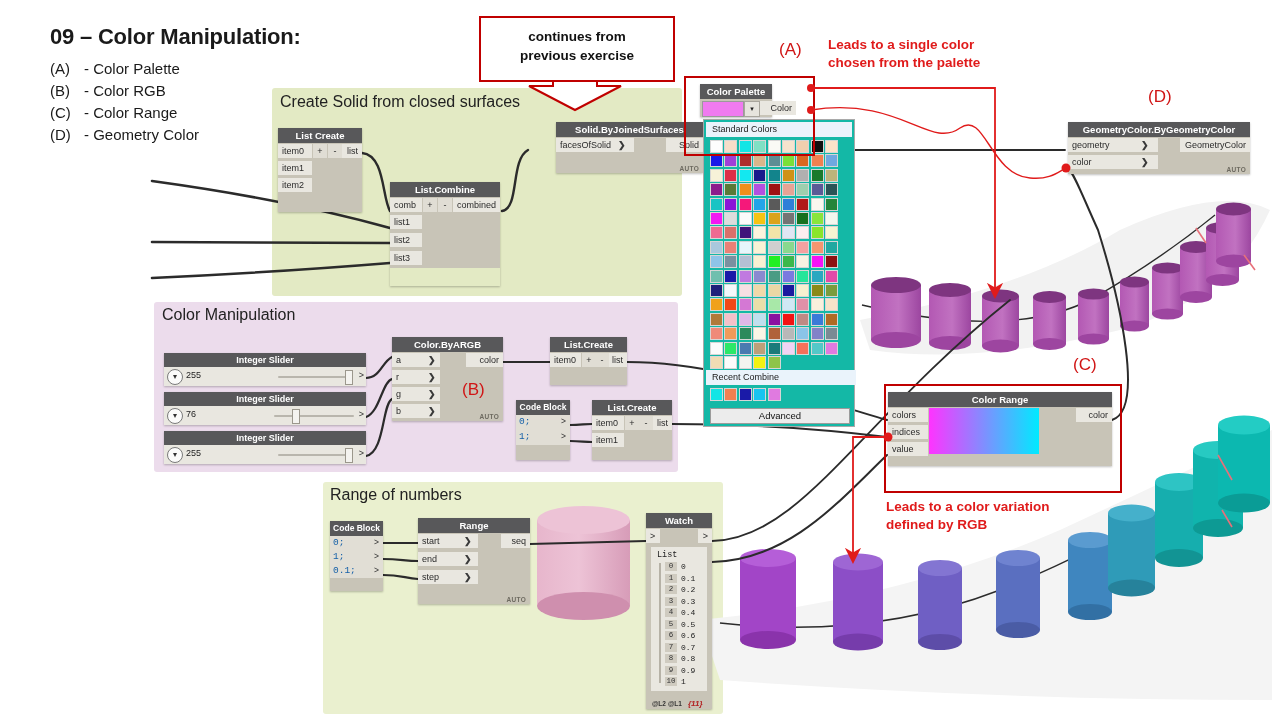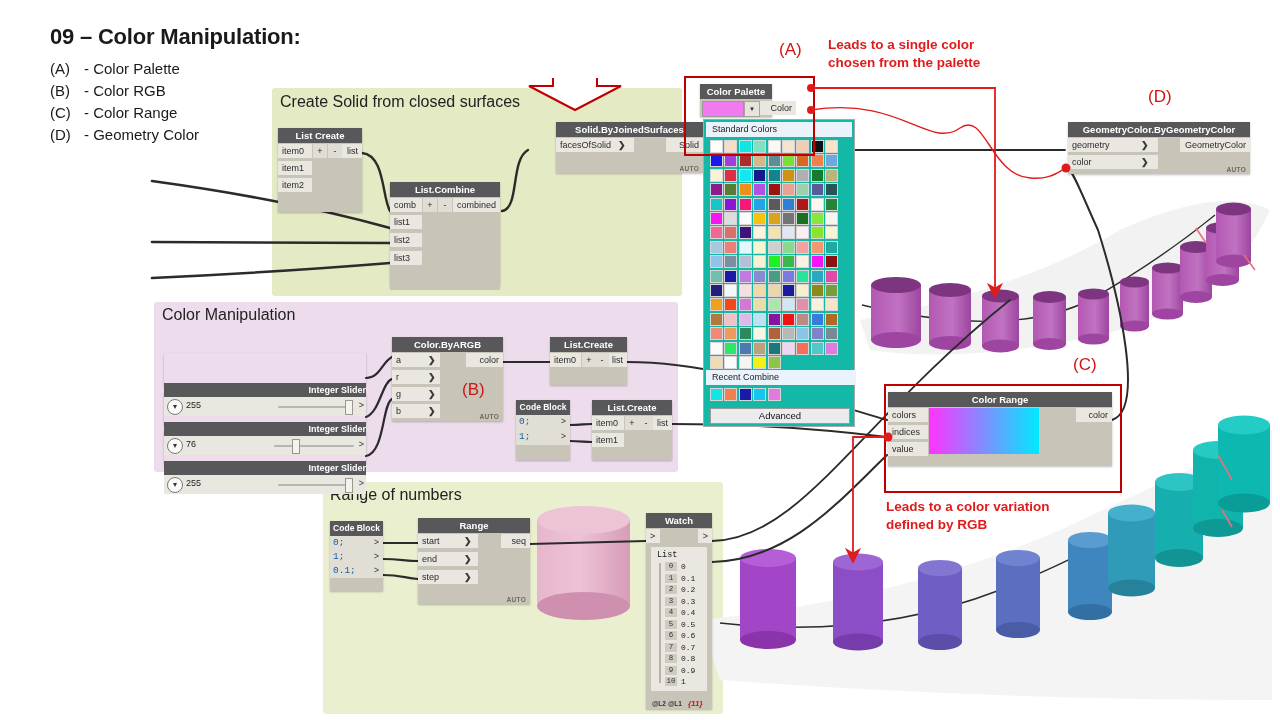--- a/index.html
+++ b/index.html
@@ -48,21 +48,21 @@
     text-align:center;line-height:14px;height:14px;width:14px;
   }
   .auto{
     position:absolute;right:4px;bottom:1px;font-size:6.5px;font-weight:bold;
     color:#6d6a60;letter-spacing:.3px;
   }
 
   
   .slider{position:absolute;box-shadow:0 1px 2px rgba(0,0,0,.25);}
   .slider .hdr{background:#58585a;color:#fff;font-size:9px;font-weight:bold;
-     text-align:right;line-height:14px;height:14px;margin-top:30px;}
+     text-align:center;line-height:14px;height:14px;}
   .slider .row{background:#e9e7e0;height:19px;position:relative;}
   .slider .caret{
     position:absolute;left:3px;top:2px;width:14px;height:14px;border-radius:50%;
     background:#fbfbfa;border:1px solid #7a7a7a;font-size:8px;line-height:13px;
     text-align:center;color:#333;
   }
   .slider .val{position:absolute;left:22px;top:3px;font-size:9px;color:#222;}
   .slider .track{position:absolute;height:2px;background:#b9b6ad;top:9px;border-radius:1px;}
   .slider .knob{position:absolute;width:6px;height:13px;background:#f4f3ef;border:1px solid #9b978c;top:3px;}
   .slider .gt{position:absolute;right:2px;top:3px;font-size:9px;color:#333;}
@@ -317,21 +317,21 @@
       <div class="plus" style="left:35px;top:1px;">+</div>
       <div class="minus" style="left:50px;top:1px;">-</div>
       <div class="port out" style="left:64px;top:1px;width:20px;">list</div>
       <div class="port" style="left:0;top:18px;width:34px;">item1</div>
       <div class="port" style="left:0;top:35px;width:34px;">item2</div>
     </div>
   </div>
 
   <div class="node" style="left:390px;top:182px;width:110px;height:104px;">
     <div class="node-hdr">List.Combine</div>
-    <div class="node-body" style="height:93px;">
+    <div class="node-body" style="height:71px;">
       <div class="port" style="left:0;top:1px;width:32px;">comb</div>
       <div class="plus" style="left:33px;top:1px;">+</div>
       <div class="minus" style="left:48px;top:1px;">-</div>
       <div class="port out" style="left:63px;top:1px;width:47px;">combined</div>
       <div class="port" style="left:0;top:18px;width:32px;">list1</div>
       <div class="port" style="left:0;top:36px;width:32px;">list2</div>
       <div class="port" style="left:0;top:54px;width:32px;">list3</div>
     </div>
   </div>
 
@@ -731,17 +731,21 @@
     <circle cx="811" cy="110" r="4" fill="#e01b1b"></circle>
     <path d="M 811 88 L 995 88 L 995 290" stroke="#e01b1b" stroke-width="1.8" fill="none" marker-end="url(#ar)"></path>
 
     <path d="M 811 110 C 900 96 930 150 960 128 C 985 110 990 175 1030 178 C 1050 180 1058 172 1066 168" stroke="#e01b1b" stroke-width="1.4" fill="none"></path>
     <circle cx="1066" cy="168" r="4.5" fill="#e01b1b"></circle>
 
     <circle cx="888" cy="437" r="4.5" fill="#e01b1b"></circle>
     <path d="M 888 437 L 853 437 L 853 555" stroke="#e01b1b" stroke-width="1.8" fill="none" marker-end="url(#ar)"></path>
   </svg>
 
+  <div class="callout" style="left:479px;top:16px;width:192px;height:62px;z-index:9;">
+    <div style="padding-top:9px;">continues from</div>
+    <div>previous exercise</div>
+  </div>
   <svg class="ov" style="z-index:8;">
     <path d="M 553 78 L 553 86 L 529 86 L 575 110 L 621 86 L 597 86 L 597 78" fill="#ffffff" stroke="#c00000" stroke-width="2" stroke-linejoin="miter"></path>
   </svg>
 
 </div>
 
 </body></html>

